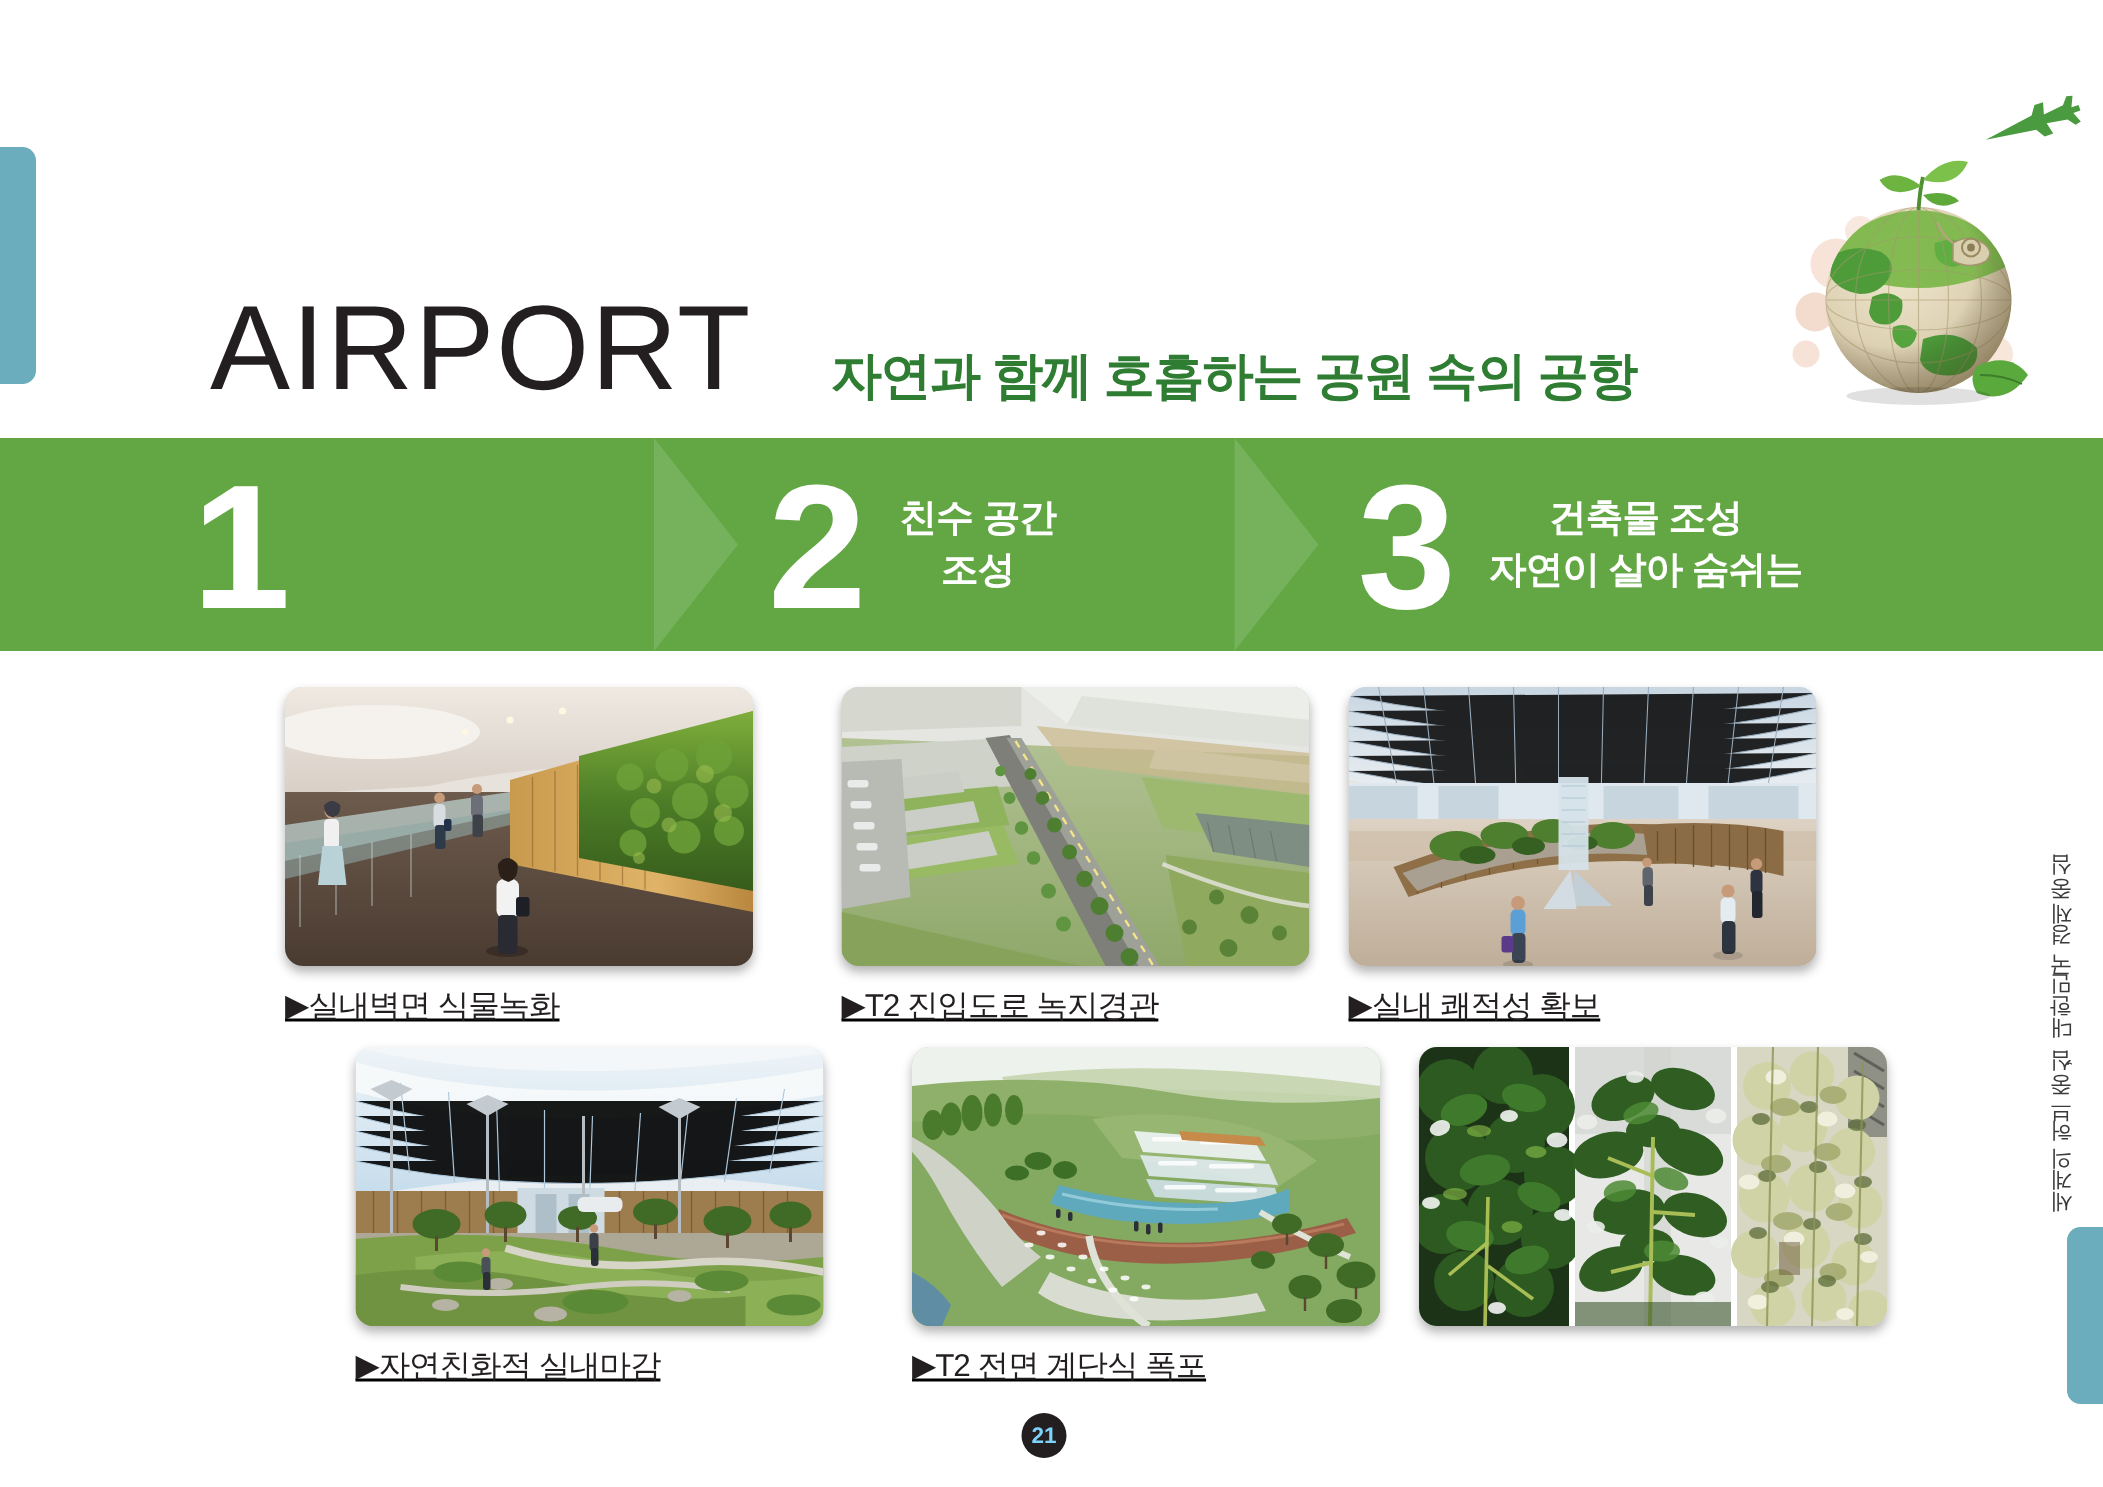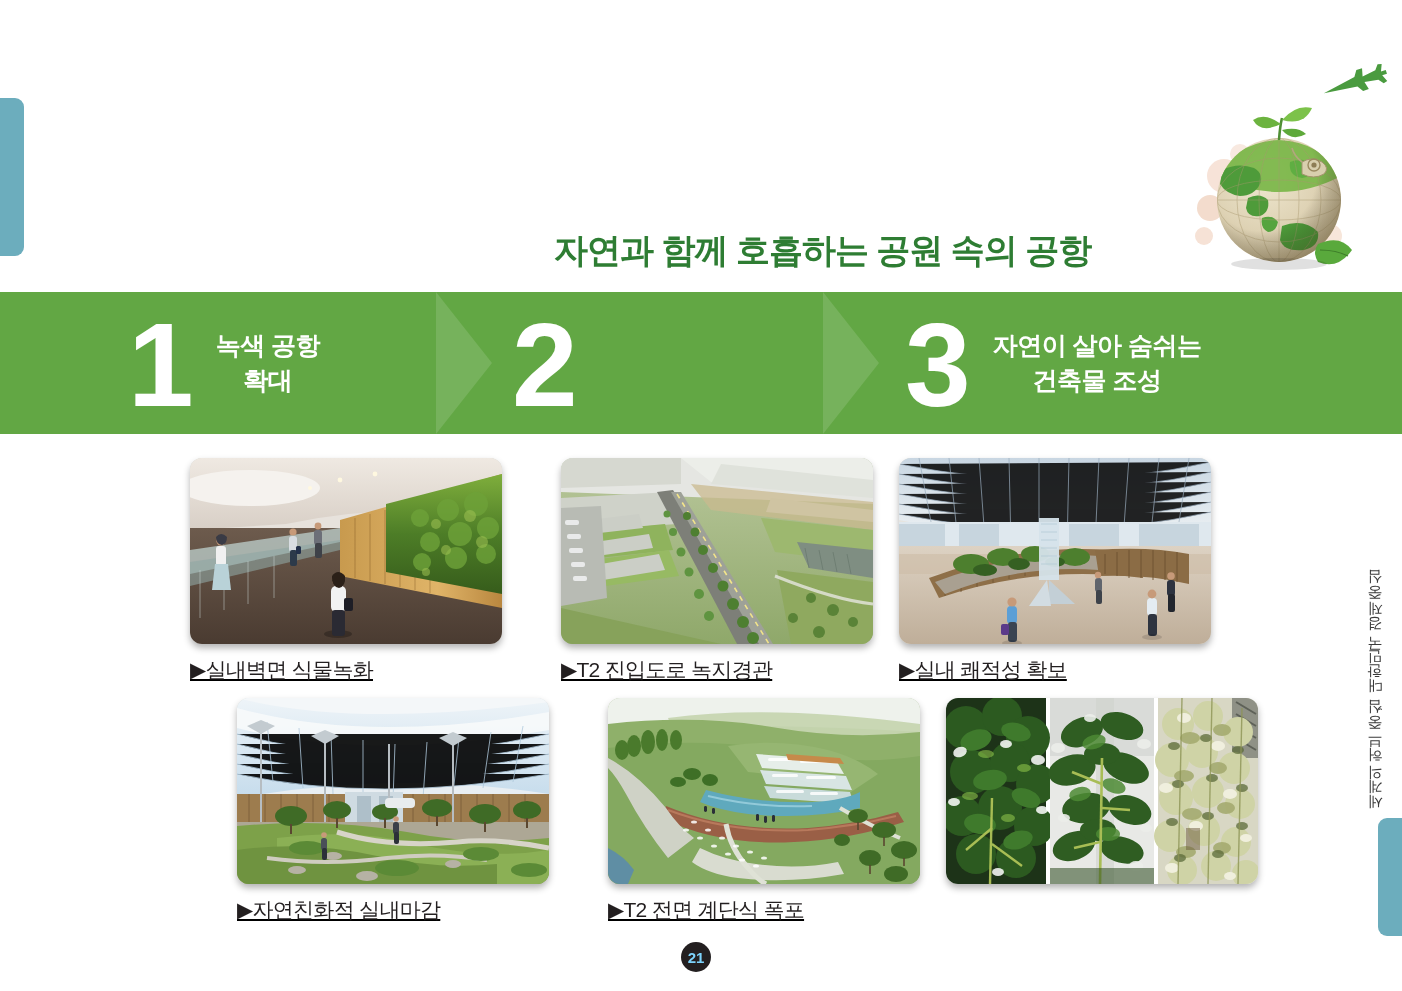--- a/index.html
+++ b/index.html
@@ -205,20 +205,21 @@
     justify-content: center;
   }
 </style>
 </head>
 <body>
 
 <div class="left-tab"></div>
 
 <div class="header">
 
+  <div class="title-airport">AIRPORT</div>
   <div class="subtitle">자연과 함께 호흡하는 공원 속의 공항</div>
 
   <div class="globe-wrap">
     <svg viewBox="0 0 235 235" xmlns="http://www.w3.org/2000/svg">
       <defs>
         <radialGradient id="globeG" cx="38%" cy="32%" r="72%">
           <stop offset="0%" stop-color="#efe7cf"></stop>
           <stop offset="60%" stop-color="#ded2b4"></stop>
           <stop offset="100%" stop-color="#c4b58f"></stop>
         </radialGradient>
@@ -284,35 +285,35 @@
     </svg>
   </div>
 </div>
 
 <div class="band">
   <div class="band-chevron c1"></div>
   <div class="band-chevron c2"></div>
 
   <div class="step s1">
     <div class="step-num">1</div>
-    <div class="step-label">
-      <div>녹색 공항</div>
-      <div>확대</div>
-    </div>
   </div>
 
   <div class="step s2">
     <div class="step-num">2</div>
+    <div class="step-label">
+      <div>친수 공간</div>
+      <div>조성</div>
+    </div>
   </div>
 
   <div class="step s3">
     <div class="step-num">3</div>
     <div class="step-label">
+      <div>건축물 조성</div>
       <div>자연이 살아 숨쉬는</div>
-      <div>건축물 조성</div>
     </div>
   </div>
 </div>
 
 <div class="grid">
 
   <div class="cell col1 row1">
     <div class="photo">
       <svg viewBox="0 0 312 186" preserveAspectRatio="none" xmlns="http://www.w3.org/2000/svg">
         <defs>

